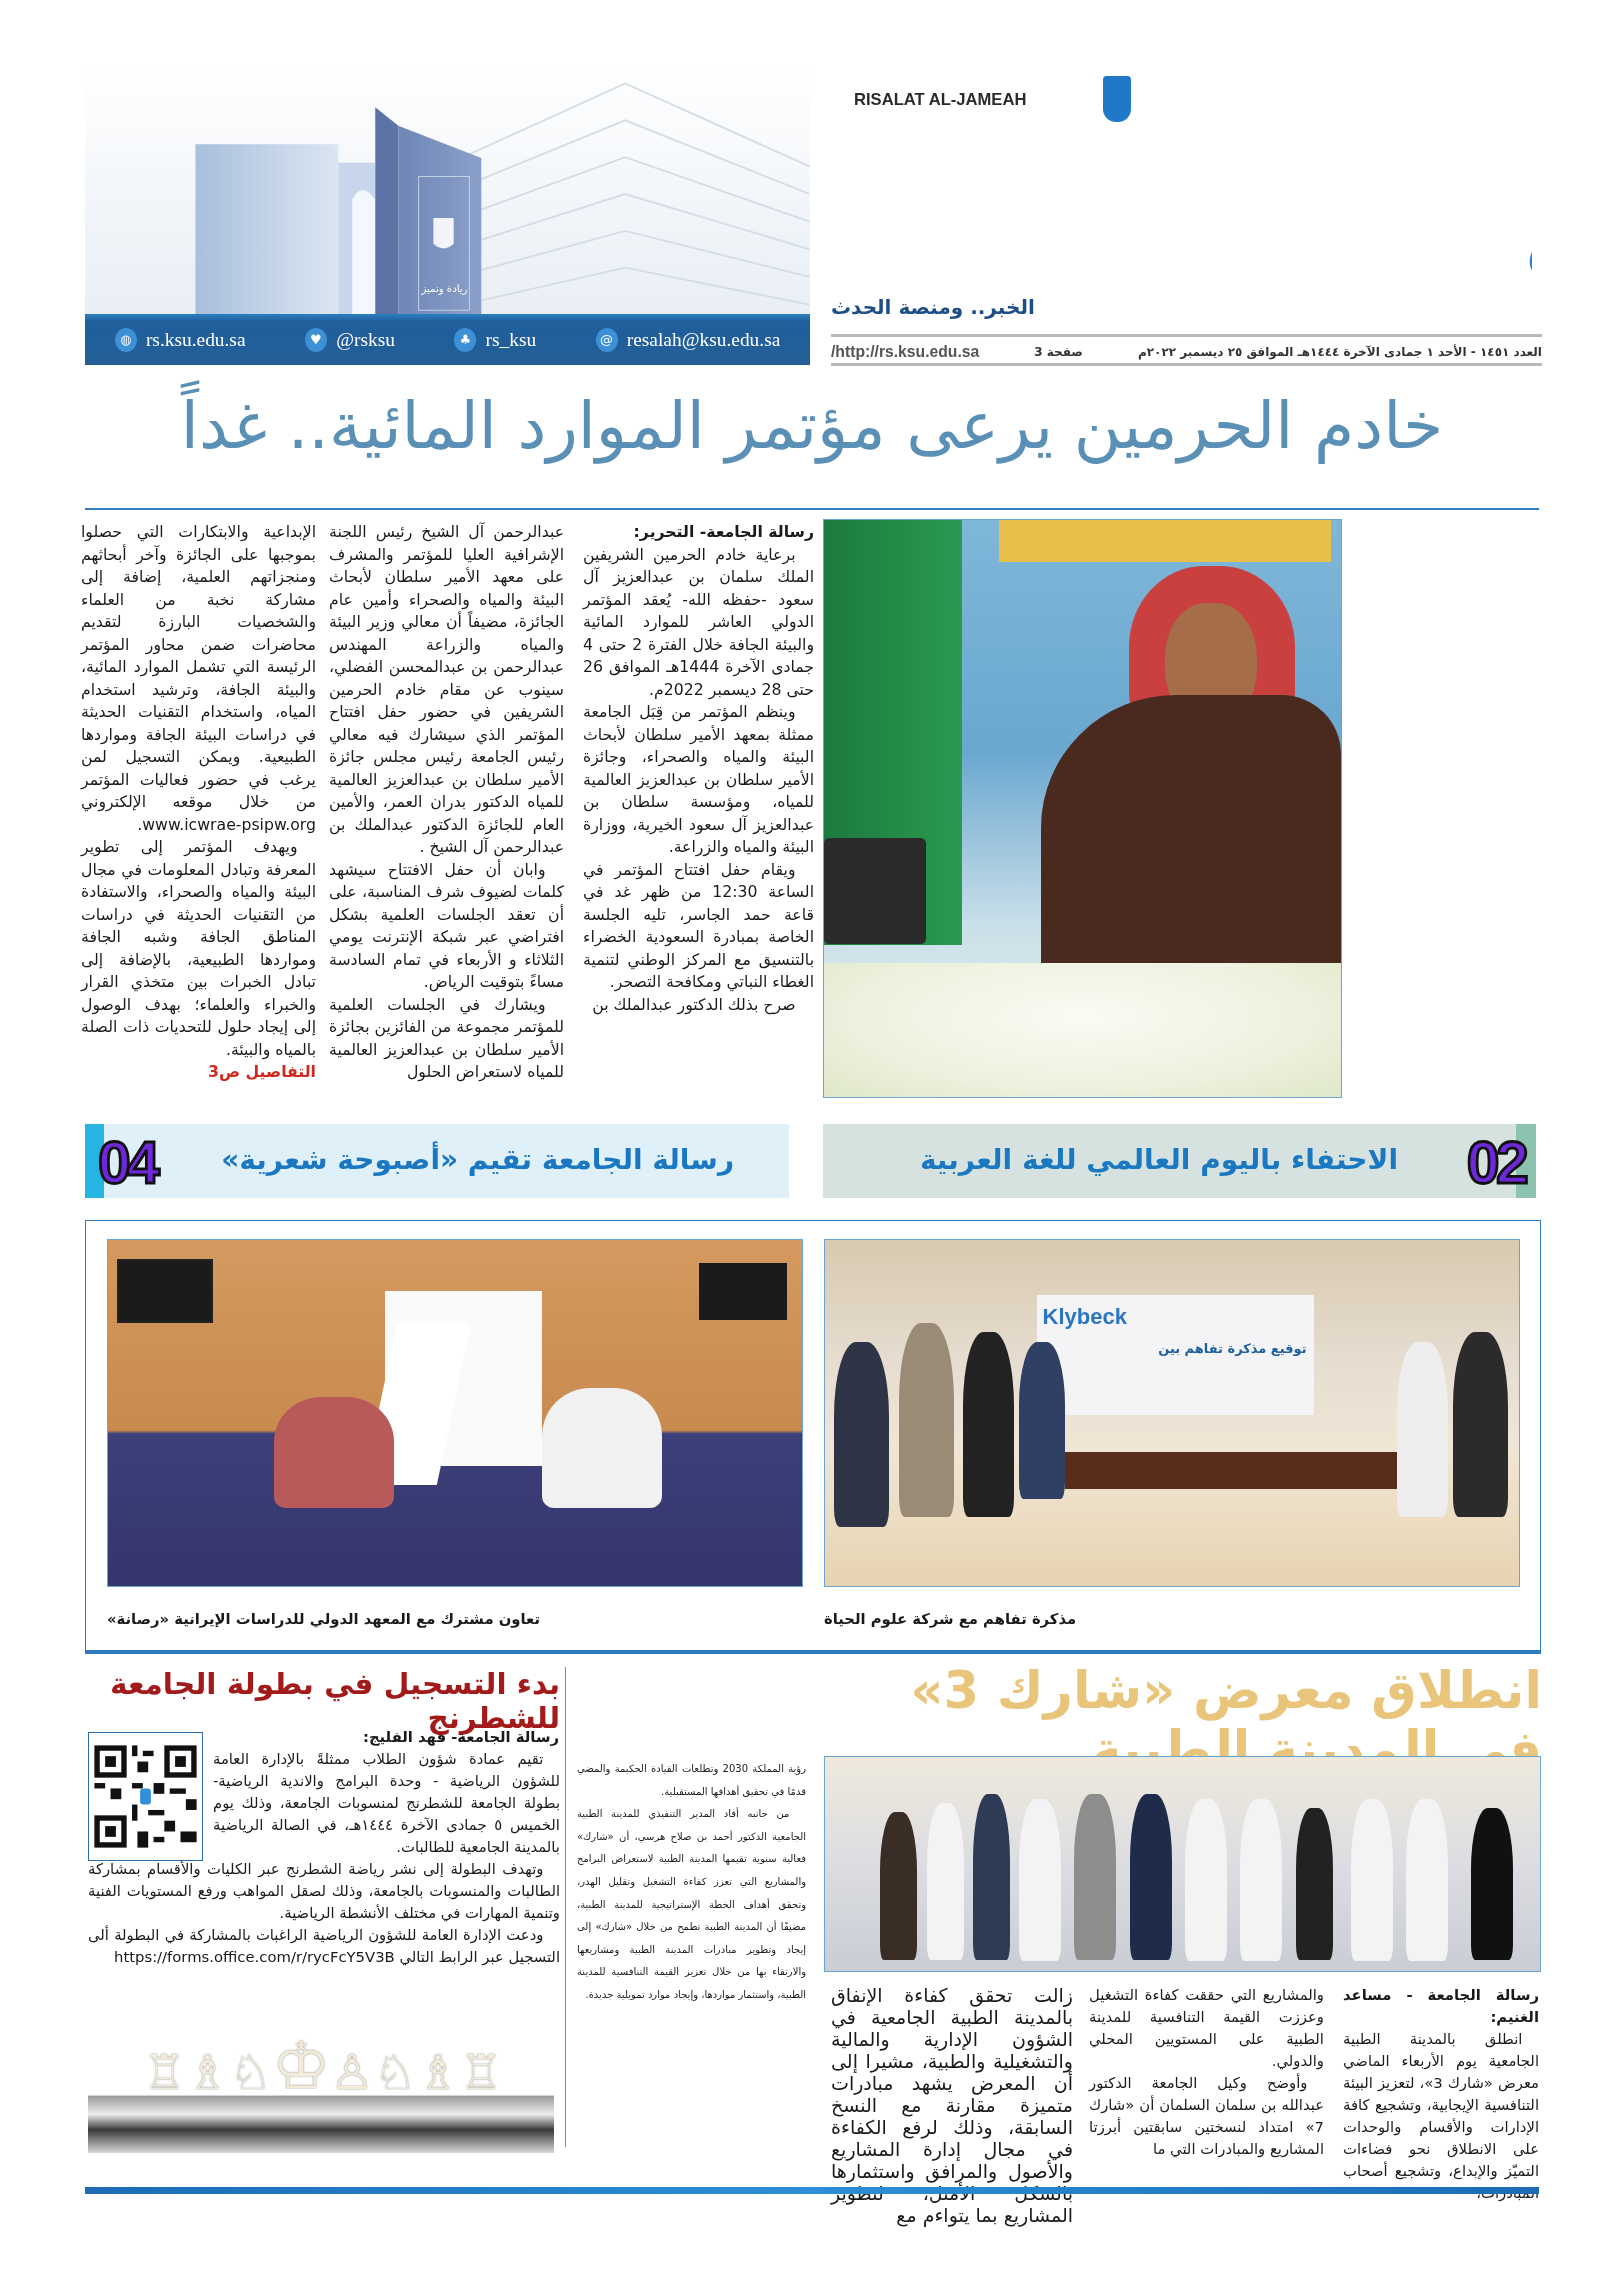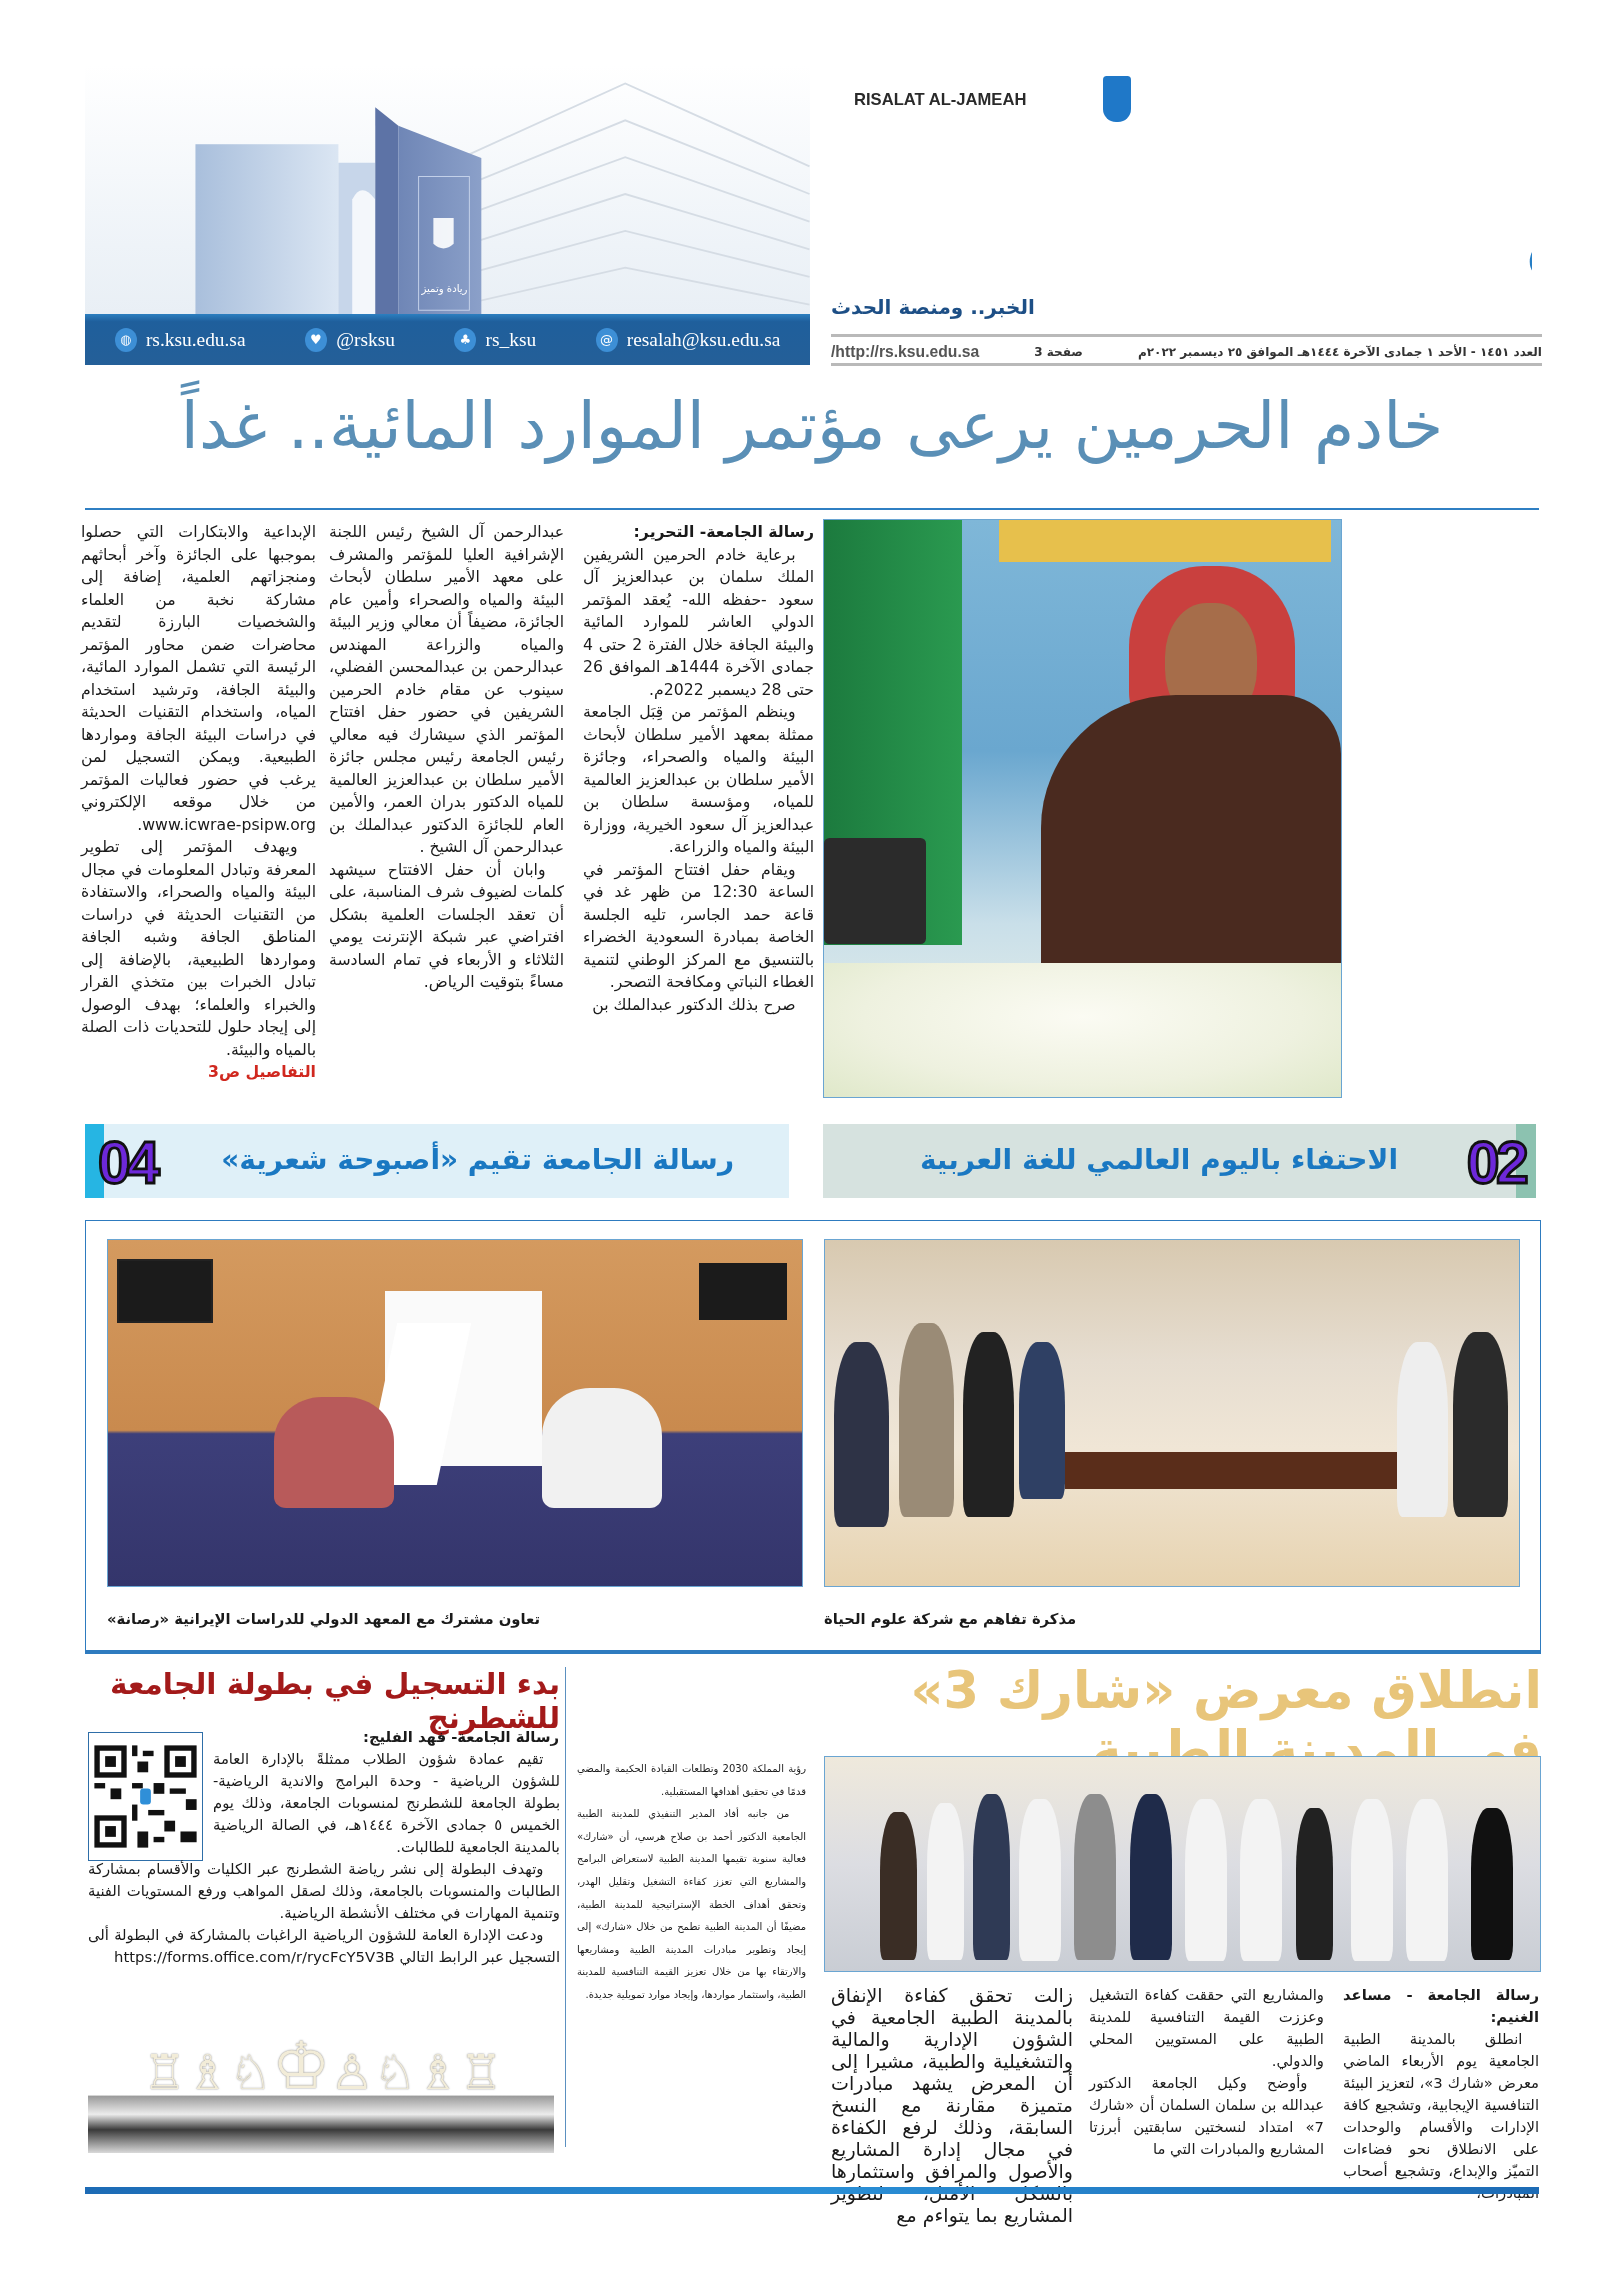--- a/index.html
+++ b/index.html
@@ -143,40 +143,45 @@
 <div class="abs col rtl" style="left:583px;top:521px;width:231px;">
   <div class="byline">رسالة الجامعة- التحرير:</div>
   <p style="margin:0;text-indent:18.5px;">برعاية خادم الحرمين الشريفين الملك سلمان بن عبدالعزيز آل سعود -حفظه الله- يُعقد المؤتمر الدولي العاشر للموارد المائية والبيئة الجافة خلال الفترة 2 حتى 4 جمادى الآخرة 1444هـ الموافق 26 حتى 28 ديسمبر 2022م.</p>
   <p style="margin:0;text-indent:18.5px;">وينظم المؤتمر من قِبَل الجامعة ممثلة بمعهد الأمير سلطان لأبحاث البيئة والمياه والصحراء، وجائزة الأمير سلطان بن عبدالعزيز العالمية للمياه، ومؤسسة سلطان بن عبدالعزيز آل سعود الخيرية، ووزارة البيئة والمياه والزراعة.</p>
   <p style="margin:0;text-indent:18.5px;">ويقام حفل افتتاح المؤتمر في الساعة 12:30 من ظهر غد في قاعة حمد الجاسر، تليه الجلسة الخاصة بمبادرة السعودية الخضراء بالتنسيق مع المركز الوطني لتنمية الغطاء النباتي ومكافحة التصحر.</p>
   <p style="margin:0;text-indent:18.5px;">صرح بذلك الدكتور عبدالملك بن</p>
 </div>
 <div class="abs col rtl" style="left:329px;top:521px;width:235px;">
   <p style="margin:0;">عبدالرحمن آل الشيخ رئيس اللجنة الإشرافية العليا للمؤتمر والمشرف على معهد الأمير سلطان لأبحاث البيئة والمياه والصحراء وأمين عام الجائزة، مضيفاً أن معالي وزير البيئة والمياه والزراعة المهندس عبدالرحمن بن عبدالمحسن الفضلي، سينوب عن مقام خادم الحرمين الشريفين في حضور حفل افتتاح المؤتمر الذي سيشارك فيه معالي رئيس الجامعة رئيس مجلس جائزة الأمير سلطان بن عبدالعزيز العالمية للمياه الدكتور بدران العمر، والأمين العام للجائزة الدكتور عبدالملك بن عبدالرحمن آل الشيخ .</p>
   <p style="margin:0;text-indent:18.5px;">وابان أن حفل الافتتاح سيشهد كلمات لضيوف شرف المناسبة، على أن تعقد الجلسات العلمية بشكل افتراضي عبر شبكة الإنترنت يومي الثلاثاء و الأربعاء في تمام السادسة مساءً بتوقيت الرياض.</p>
+  <p style="margin:0;text-indent:18.5px;">ويشارك في الجلسات العلمية للمؤتمر مجموعة من الفائزين بجائزة الأمير سلطان بن عبدالعزيز العالمية للمياه لاستعراض الحلول</p>
 </div>
 <div class="abs col rtl" style="left:81px;top:521px;width:235px;">
   <p style="margin:0;">الإبداعية والابتكارات التي حصلوا بموجبها على الجائزة وآخر أبحاثهم ومنجزاتهم العلمية، إضافة إلى مشاركة نخبة من العلماء والشخصيات البارزة لتقديم محاضرات ضمن محاور المؤتمر الرئيسة التي تشمل الموارد المائية، والبيئة الجافة، وترشيد استخدام المياه، واستخدام التقنيات الحديثة في دراسات البيئة الجافة ومواردها الطبيعية. ويمكن التسجيل لمن يرغب في حضور فعاليات المؤتمر من خلال موقعه الإلكتروني www.icwrae-psipw.org.</p>
   <p style="margin:0;text-indent:18.5px;">ويهدف المؤتمر إلى تطوير المعرفة وتبادل المعلومات في مجال البيئة والمياه والصحراء، والاستفادة من التقنيات الحديثة في دراسات المناطق الجافة وشبه الجافة ومواردها الطبيعية، بالإضافة إلى تبادل الخبرات بين متخذي القرار والخبراء والعلماء؛ بهدف الوصول إلى إيجاد حلول للتحديات ذات الصلة بالمياه والبيئة.</p>
   <div class="more" style="text-align:right;">التفاصيل ص3</div>
 </div>
 
 <div class="abs ref-right">
   <div class="tab"></div>
   <div class="refnum" style="right:11px;">02</div>
   <div class="reftitle" style="right:138px;">الاحتفاء باليوم العالمي للغة العربية</div>
 </div>
 <div class="abs ref-left">
   <div class="tab"></div>
   <div class="refnum" style="left:13px;">04</div>
   <div class="reftitle" style="right:55px;">رسالة الجامعة تقيم «أصبوحة شعرية»</div>
 </div>
 
 <div class="abs frame"></div>
 <div class="abs photo mou">
+  <div class="abs" style="left:212px;top:55px;width:277px;height:120px;background:#f4f4f7;">
+    <div style="position:absolute;left:5.5px;top:9.2px;font-family:'Liberation Sans',sans-serif;font-weight:bold;font-size:22px;color:#2b76c0;">Klybeck</div>
+    <div style="position:absolute;right:7.4px;top:46px;font-size:13px;font-weight:bold;color:#1d5f9f;direction:rtl;">توقيع مذكرة تفاهم بين</div>
+  </div>
   <div class="abs" style="left:240px;top:212px;width:351px;height:37px;background:#5a2d1a;"></div>
   <div class="person" style="left:9.2px;top:102px;width:55px;height:185px;background:#2e3346;"></div>
   <div class="person" style="left:74px;top:83px;width:55px;height:194px;background:#9a8b76;"></div>
   <div class="person" style="left:138px;top:92px;width:51px;height:185px;background:#222;"></div>
   <div class="person" style="left:194px;top:102px;width:46px;height:157px;background:#2f4064;"></div>
   <div class="person" style="left:572px;top:102px;width:51px;height:175px;background:#eee;"></div>
   <div class="person" style="left:628px;top:92px;width:55px;height:185px;background:#2b2b2b;"></div>
 </div>
 <div class="abs photo sign">
   <div class="abs" style="left:9.2px;top:18.5px;width:92px;height:60px;background:#1b1b1b;border:2.8px solid #222;"></div>

